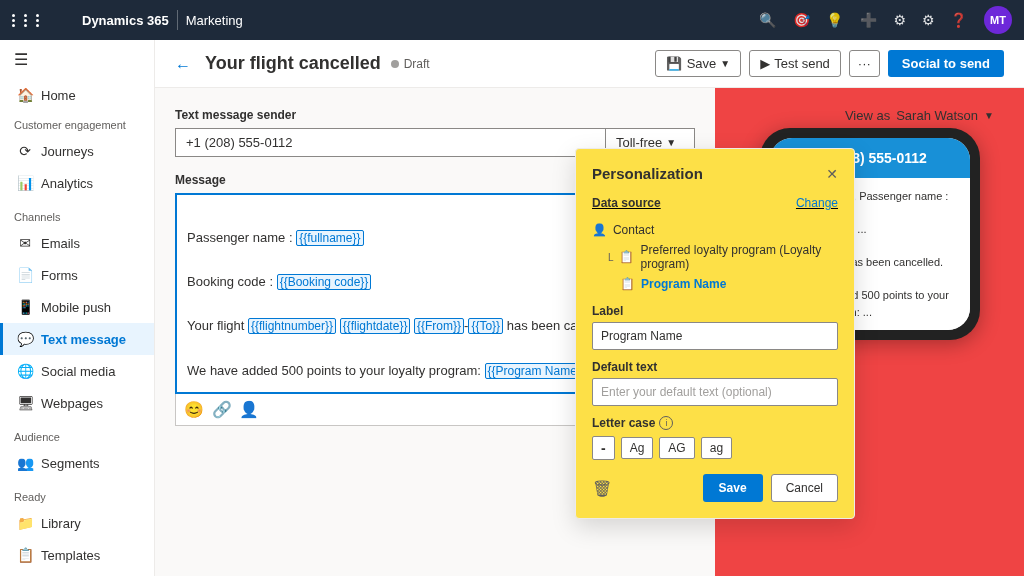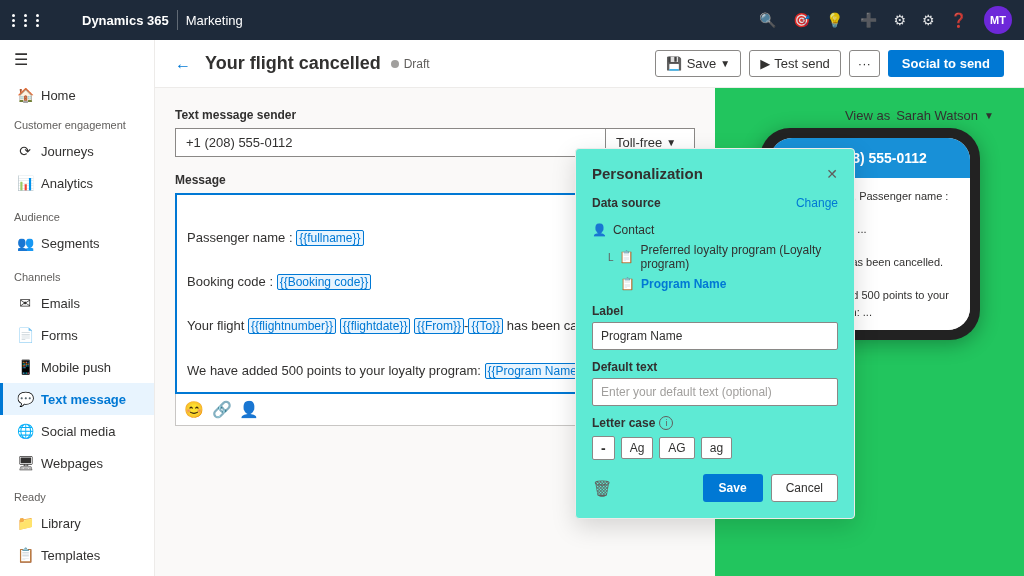--- a/index.html
+++ b/index.html
@@ -57,37 +57,37 @@
     .phone-input { border: 1px solid #8a8886; padding: 6px 10px; font-size: 13px; flex: 1; border-right: none; color: #323130; background: white; }
     .phone-type-select { border: 1px solid #8a8886; background: white; padding: 6px 10px; font-size: 13px; display: flex; align-items: center; gap: 4px; cursor: pointer; color: #323130; min-width: 90px; }
     .message-label { font-size: 12px; font-weight: 600; color: #323130; margin-bottom: 6px; }
     .message-textarea { width: 100%; border: 2px solid #0078d4; padding: 10px; font-size: 13px; resize: none; min-height: 190px; line-height: 1.6; outline: none; font-family: 'Segoe UI', Arial, sans-serif; color: #323130; background: white; }
     .message-toolbar { display: flex; align-items: center; padding: 6px 8px; border: 1px solid #c8c6c4; border-top: none; background: white; }
     .message-toolbar-icon { font-size: 16px; margin-right: 8px; cursor: pointer; color: #605e5c; }
     .char-count { margin-left: auto; font-size: 11px; color: #605e5c; }
     .token-blue { background: #e8f4fe; border: 1px solid #0078d4; border-radius: 2px; padding: 0 2px; color: #0078d4; font-size: 12px; }
 
     
-    .phone-preview { flex: 1; display: flex; align-items: flex-start; justify-content: center; padding: 20px; background: #22c55e; position: relative; }
+    .phone-preview { flex: 1; display: flex; align-items: flex-start; justify-content: center; padding: 20px; background: #ef4444; position: relative; }
     .view-as-bar { position: absolute; top: 20px; right: 30px; display: flex; align-items: center; gap: 6px; font-size: 13px; color: #323130; }
     .phone-frame { width: 220px; background: #222; border-radius: 30px; padding: 10px; margin-top: 20px; box-shadow: 0 4px 20px rgba(0,0,0,0.3); }
     .phone-screen { background: #f5f5f5; border-radius: 22px; overflow: hidden; }
     .phone-top-bar { background: #1890d7; padding: 12px 14px; color: white; font-size: 14px; font-weight: 600; text-align: center; }
     .phone-message-area { padding: 10px 12px; font-size: 11px; line-height: 1.5; color: #323130; background: white; min-height: 120px; }
 
     
     .personalization-panel {
       position: absolute; top: 60px; left: 420px; z-index: 100;
-      background: #5eead4; border: 1px solid #edebe9; border-radius: 4px;
+      background: #fde047; border: 1px solid #edebe9; border-radius: 4px;
       box-shadow: 0 8px 24px rgba(0,0,0,0.15); width: 280px; padding: 16px;
     }
     .panel-header { display: flex; align-items: center; justify-content: space-between; margin-bottom: 14px; }
     .panel-title { font-size: 15px; font-weight: 600; color: #323130; }
     .panel-close { cursor: pointer; font-size: 14px; color: #605e5c; background: none; border: none; }
-    .panel-row { display: flex; align-items: center; justify-content: space-between; margin-bottom: 10px; }
+    .panel-row { display: flex; align-items: center; justify-content: space-between; margin-bottom: 10px; text-decoration: underline; }
     .panel-section-label { font-size: 12px; font-weight: 600; color: #323130; }
     .change-link { color: #0078d4; font-size: 12px; cursor: pointer; }
     .tree-item { display: flex; align-items: center; gap: 6px; padding: 3px 0; font-size: 12px; color: #323130; }
     .tree-icon { font-size: 12px; color: #605e5c; }
     .tree-indent { padding-left: 16px; }
     .tree-indent2 { padding-left: 28px; }
     .tree-selected { color: #0078d4; font-weight: 600; }
     .panel-field-label { font-size: 12px; font-weight: 600; color: #323130; margin-bottom: 4px; margin-top: 10px; }
     .panel-input { width: 100%; border: 1px solid #8a8886; padding: 6px 8px; font-size: 12px; color: #323130; border-radius: 2px; outline: none; }
     .panel-input::placeholder { color: #a19f9d; }
@@ -150,28 +150,20 @@
         <span class="sidebar-item-icon">⟳</span>
         <span>Journeys</span>
       </div>
       <div class="sidebar-item">
         <span class="sidebar-item-icon">📊</span>
         <span>Analytics</span>
       </div>
     </div>
 
     <div class="sidebar-section">
-      <div class="sidebar-section-title">Audience</div>
-      <div class="sidebar-item">
-        <span class="sidebar-item-icon">👥</span>
-        <span>Segments</span>
-      </div>
-    </div>
-
-    <div class="sidebar-section">
       <div class="sidebar-section-title">Channels</div>
       <div class="sidebar-item">
         <span class="sidebar-item-icon">✉</span>
         <span>Emails</span>
       </div>
       <div class="sidebar-item">
         <span class="sidebar-item-icon">📄</span>
         <span>Forms</span>
       </div>
       <div class="sidebar-item">
@@ -182,20 +174,28 @@
         <span class="sidebar-item-icon">💬</span>
         <span>Text message</span>
       </div>
       <div class="sidebar-item">
         <span class="sidebar-item-icon">🌐</span>
         <span>Social media</span>
       </div>
       <div class="sidebar-item">
         <span class="sidebar-item-icon">🖥</span>
         <span>Webpages</span>
+      </div>
+    </div>
+
+    <div class="sidebar-section">
+      <div class="sidebar-section-title">Audience</div>
+      <div class="sidebar-item">
+        <span class="sidebar-item-icon">👥</span>
+        <span>Segments</span>
       </div>
     </div>
 
     <div class="sidebar-section">
       <div class="sidebar-section-title">Ready</div>
       <div class="sidebar-item">
         <span class="sidebar-item-icon">📁</span>
         <span>Library</span>
       </div>
       <div class="sidebar-item">

